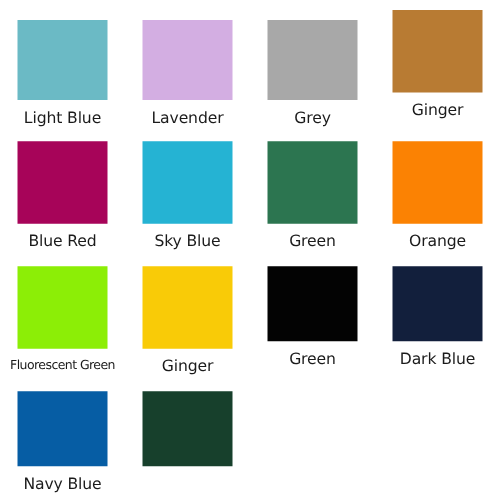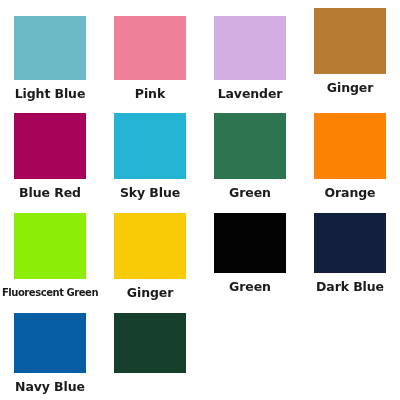--- a/index.html
+++ b/index.html
@@ -13,21 +13,20 @@
     font-family: "DejaVu Sans", sans-serif;
     overflow: hidden;
   }
   #swatch-grid {
     width: 396px;
     height: 400px;
     display: grid;
     grid-template-columns: repeat(4, 100px);
     grid-template-rows: 105px 100px 100px 95px;
     box-sizing: border-box;
-    font-weight: bold;
   }
   .swatch-cell {
     display: flex;
     flex-direction: column;
     align-items: center;
     justify-content: flex-start;
     box-sizing: border-box;
   }
   .swatch-chip {
     width: 72px;
@@ -54,26 +53,26 @@
 </head>
 <body>
 
 <div id="swatch-grid">
 
   <div class="swatch-cell row-1">
     <div class="swatch-chip" style="background: rgb(107, 186, 197);"></div>
     <div class="swatch-label">Light Blue</div>
   </div>
   <div class="swatch-cell row-1">
-    <div class="swatch-chip" style="background: rgb(239, 128, 153);"></div>
-    <div class="swatch-label">Pink</div>
+    <div class="swatch-chip" style="background: rgb(211, 174, 226);"></div>
+    <div class="swatch-label">Lavender</div>
   </div>
   <div class="swatch-cell row-1">
-    <div class="swatch-chip" style="background: rgb(211, 174, 226);"></div>
-    <div class="swatch-label">Lavender</div>
+    <div class="swatch-chip" style="background: rgb(168, 168, 168);"></div>
+    <div class="swatch-label">Grey</div>
   </div>
 
   <div class="swatch-cell row-2">
     <div class="swatch-chip" style="background: rgb(184, 123, 51);"></div>
     <div class="swatch-label">Ginger</div>
   </div>
   <div class="swatch-cell row-2">
     <div class="swatch-chip" style="background: rgb(167, 4, 89);"></div>
     <div class="swatch-label">Blue Red</div>
   </div>

